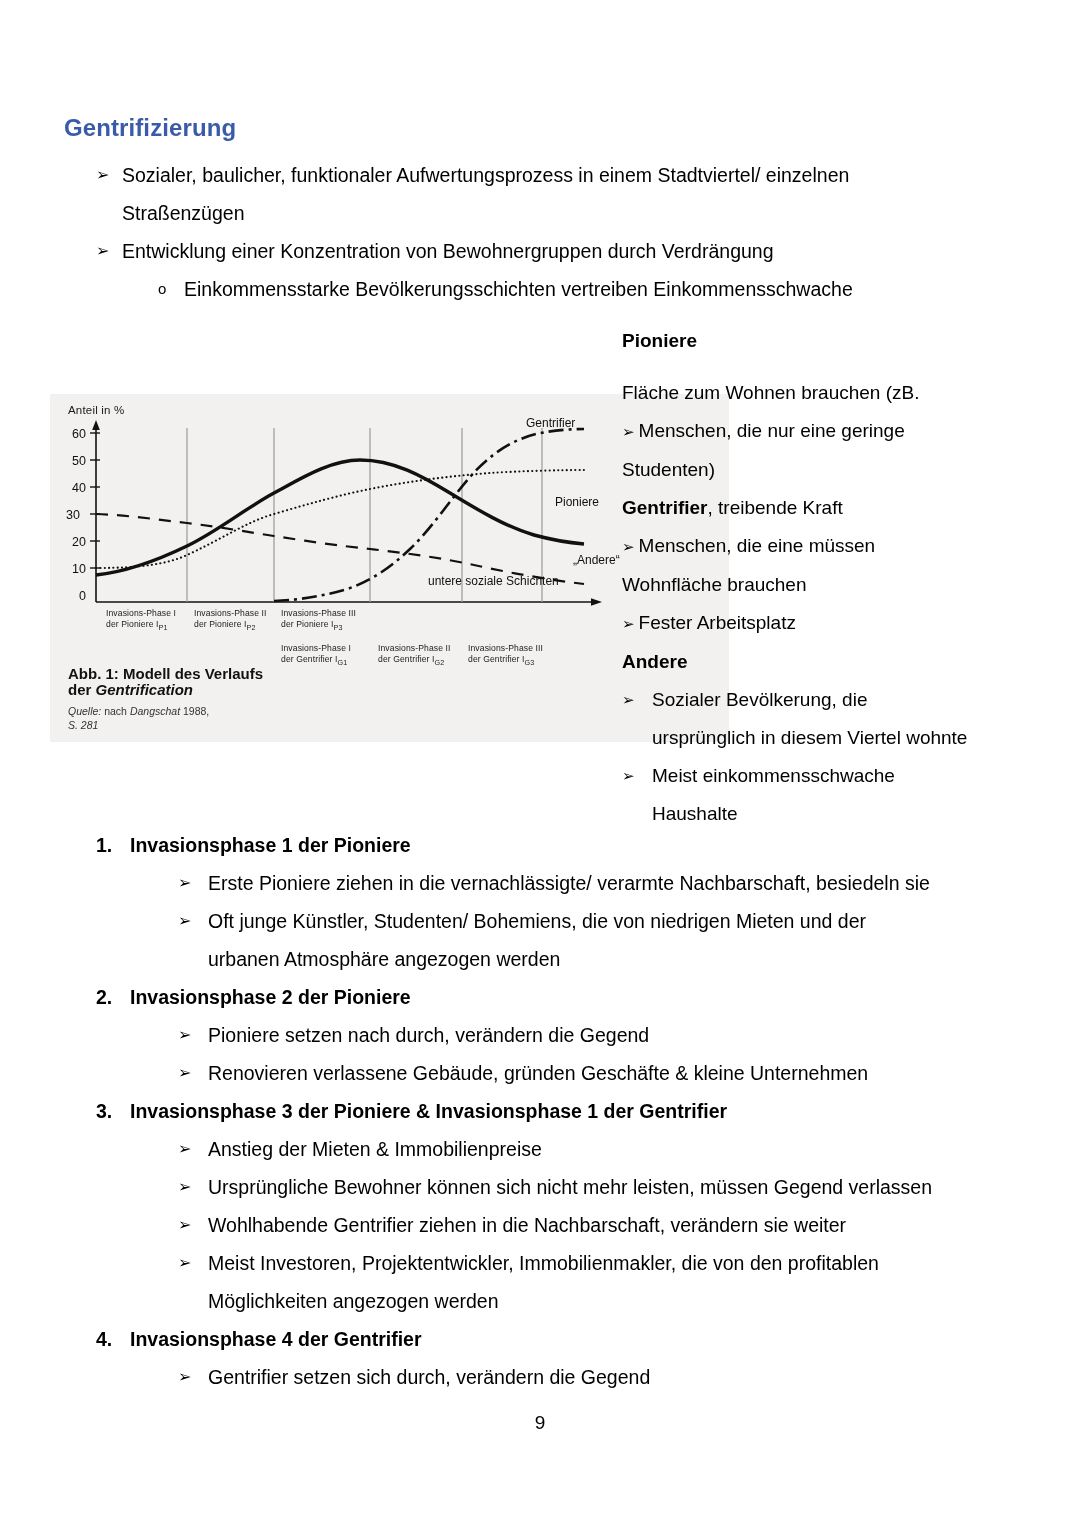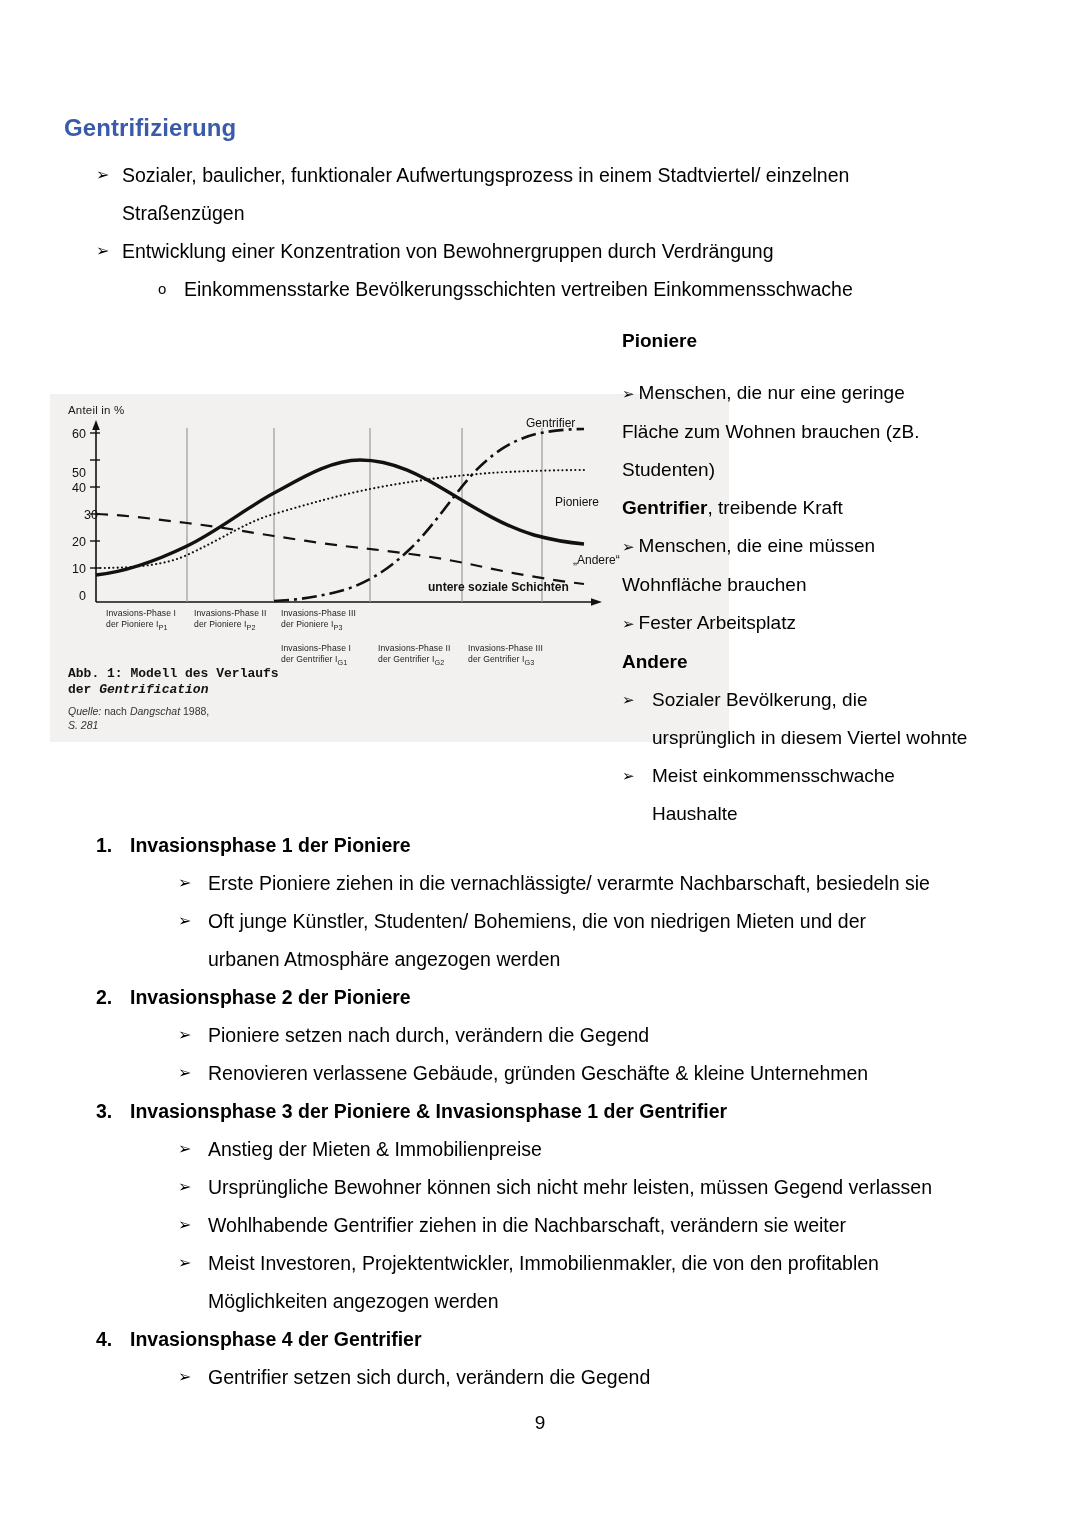--- a/index.html
+++ b/index.html
@@ -120,25 +120,24 @@
     white-space: nowrap;
     letter-spacing: 0.1px;
   }
   .phase-label sub {
     font-size: 7.2px;
   }
   .fig-caption {
     position: absolute;
     left: 18px;
     top: 272px;
-    font-size: 13px;
+    font-size: 15px;
     font-weight: bold;
     line-height: 16px;
     color: #111;
-    font-family: Liberation Mono, monospace;
   }
   .fig-caption em { font-style: italic; }
   .fig-source {
     position: absolute;
     left: 18px;
     top: 310px;
     font-size: 10.5px;
     line-height: 14px;
     color: #333;
     font-style: italic;
@@ -254,23 +253,23 @@
       <span class="bullet-text">Einkommensstarke Bevölkerungsschichten vertreiben Einkommensschwache</span>
     </div>
   </div>
 
   <div class="figure">
     <div class="fig-inner">
 
       <div class="axis-title">Anteil in %</div>
 
       <div class="ytick" style="left:6px;  top:33px;">60</div>
-      <div class="ytick" style="left:6px;  top:72px;">50</div>
+      <div class="ytick" style="left:6px;  top:60px;">50</div>
       <div class="ytick" style="left:6px;  top:87px;">40</div>
-      <div class="ytick" style="left:18px;  top:114px;">30</div>
+      <div class="ytick" style="left:0;  top:114px;">30</div>
       <div class="ytick" style="left:6px;  top:141px;text-align:right;">20</div>
       <div class="ytick" style="left:6px;  top:168px;">10</div>
       <div class="ytick" style="left:6px;  top:195px;">0</div>
 
       <svg class="plot" width="562" height="348" viewBox="0 0 562 348">
 
         <line x1="46" y1="34" x2="46" y2="208" stroke="#111" stroke-width="1.6"></line>
         <polygon points="46,26 42.2,36 49.8,36" fill="#111"></polygon>
         <line x1="46" y1="208" x2="544" y2="208" stroke="#111" stroke-width="1.6"></line>
         <polygon points="552,208 541,204.2 541,211.8" fill="#111"></polygon>
@@ -314,21 +313,21 @@
         <path d="M224,207 C 250,206 272,202 294,196
                  C 320,188 340,174 360,155
                  C 382,134 400,106 420,83
                  C 440,60 462,46 486,40
                  C 504,36 522,35 534,35" fill="none" stroke="#111" stroke-width="2.6" stroke-dasharray="15 5 3 5"></path>
       </svg>
 
       <div class="curve-label" style="left:476px; top:22px;">Gentrifier</div>
       <div class="curve-label" style="left:505px; top:101px;">Pioniere</div>
       <div class="curve-label" style="left:503px; top:159px;margin-left:20px;">„Andere“</div>
-      <div class="curve-label" style="left:378px; top:186px;font-weight:bold;">untere soziale Schichten</div>
+      <div class="curve-label" style="left:378px; top:180px;">untere soziale Schichten</div>
 
       <div class="phase-label" style="left:56px; top:214px;">
         <div>Invasions-Phase I</div>
         <div><span>der Pioniere I</span><sub>P1</sub></div>
       </div>
       <div class="phase-label" style="left:144px; top:214px;">
         <div>Invasions-Phase II</div>
         <div><span>der Pioniere I</span><sub>P2</sub></div>
       </div>
       <div class="phase-label" style="left:231px; top:214px;">
@@ -360,24 +359,24 @@
 
     </div>
   </div>
 
   <div class="right-col">
 
     <div class="rc-head">Pioniere</div>
 
     <div class="rc-spacer"></div>
 
+    <div class="rc-line">Fläche zum Wohnen brauchen (zB.</div>
     <div class="rc-line">
       <span class="b">➢</span><span>Menschen, die nur eine geringe</span>
     </div>
-    <div class="rc-line">Fläche zum Wohnen brauchen (zB.</div>
     <div class="rc-line">Studenten)</div>
 
     <div class="rc-line">
       <strong>Gentrifier</strong><span>, treibende Kraft</span>
     </div>
 
     <div class="rc-line">
       <span class="b">➢</span><span>Menschen, die eine müssen</span>
     </div>
     <div class="rc-line">Wohnfläche brauchen</div>

